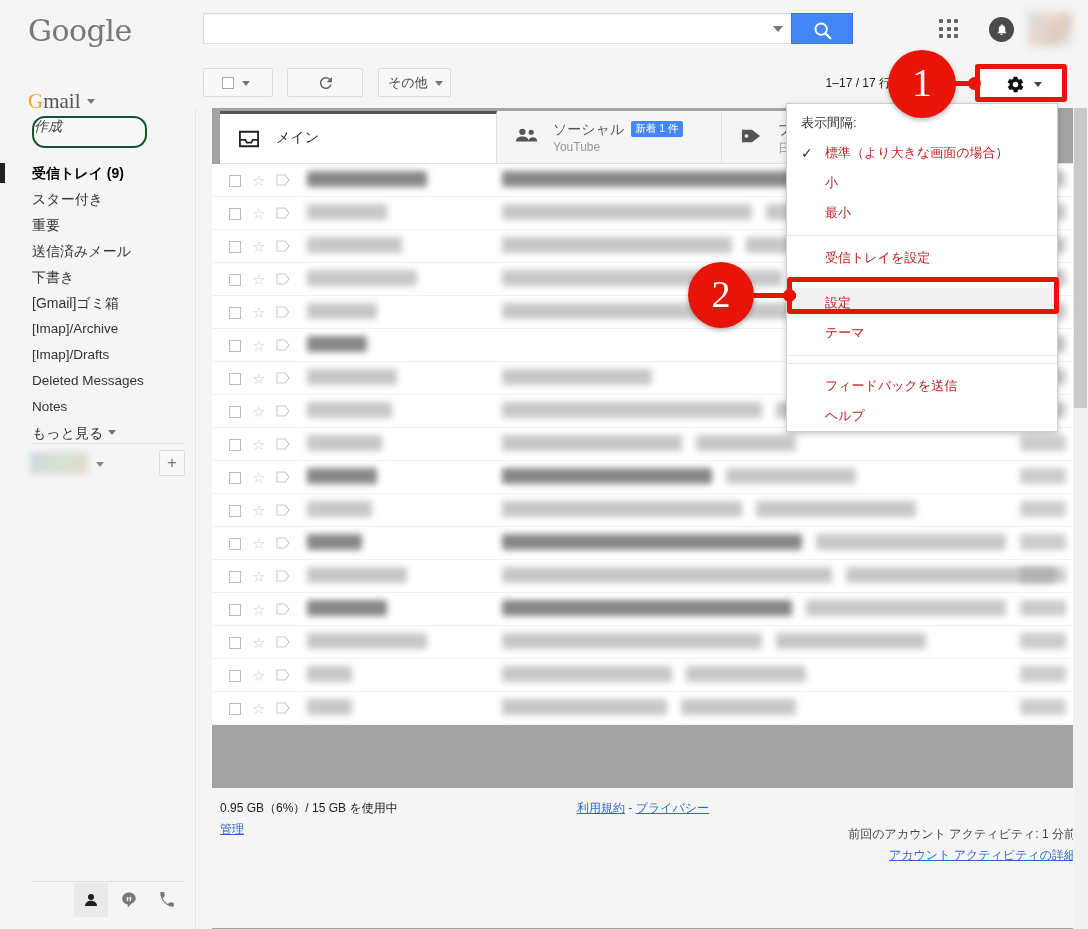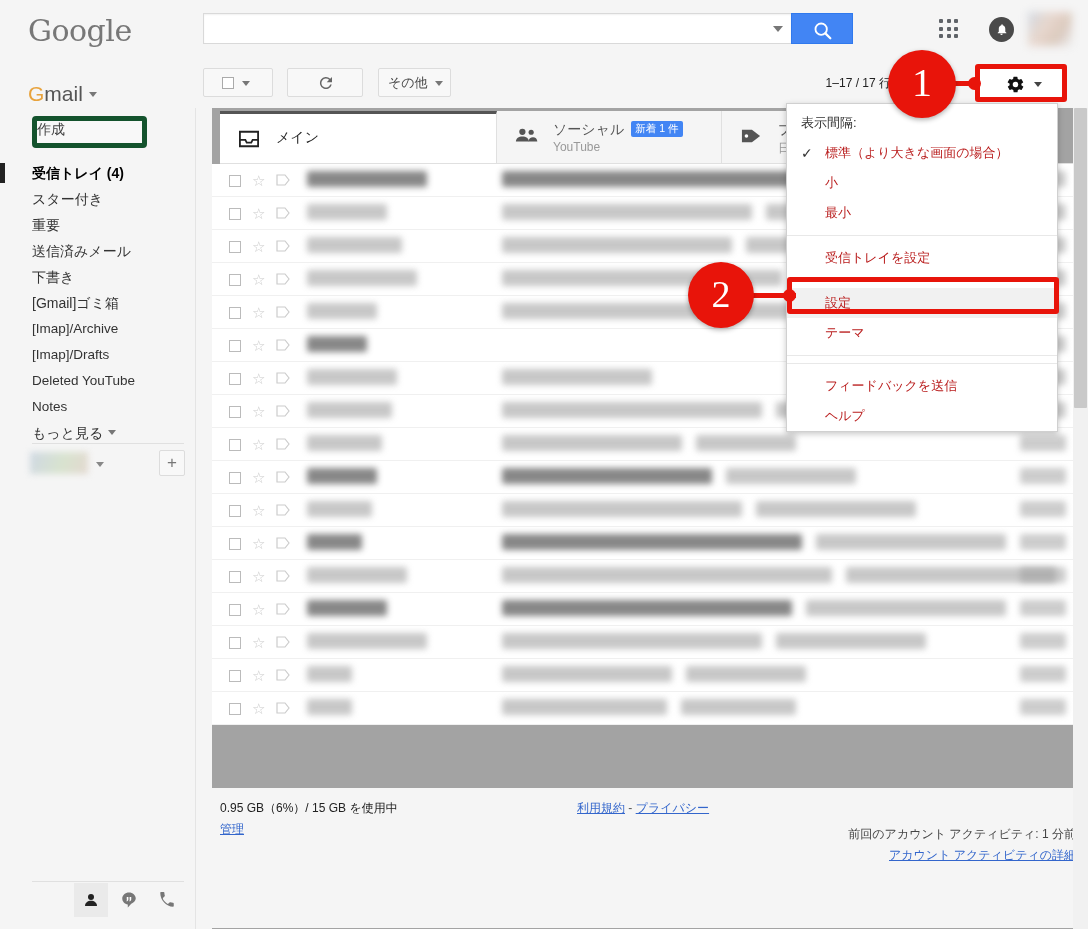--- a/index.html
+++ b/index.html
@@ -62,22 +62,22 @@
     background: linear-gradient(125deg,#cfd8e3 0%,#e8d6cb 40%,#d9c7bb 70%,#eceff1 100%);
     filter: blur(4px); opacity: 0.95;
   }
 
   
   .secondbar {
     position: absolute; left: 0; top: 58px; width: 1088px; height: 50px;
     background: #f5f5f5;
   }
   .gmail-label {
-    position: absolute; left: 28px; top: 82px;
-    font-size: 21px; color: #555; font-family: Liberation Sans, sans-serif; text-align: center;
+    position: absolute; left: 28px; top: 89px;
+    font-size: 21px; color: #555; font-family: Liberation Serif, serif; text-align: center;
   }
   .gmail-label .g1 { color: #e8a33d; }
   .gmail-caret {
     display: inline-block; margin-left: 6px; vertical-align: 4px;
     width: 0; height: 0; border-left: 4px solid transparent;
     border-right: 4px solid transparent; border-top: 5px solid #777;
   }
   .tbtn {
     position: absolute; height: 29px; background: #f8f8f8;
     border: 1px solid #dcdcdc; border-radius: 2px; cursor: pointer;
@@ -120,22 +120,22 @@
   .gear-btn .cr {
     position: absolute; left: 56px; top: 13px; width: 0; height: 0;
     border-left: 4px solid transparent; border-right: 4px solid transparent;
     border-top: 5px solid #444;
   }
 
   
   .sidebar { position: absolute; left: 0; top: 108px; width: 196px; height: 821px; background: #f5f5f5; }
   .compose {
     position: absolute; left: 32px; top: 8px; width: 115px; height: 32px;
-    background: #f8f8f8; border: 5px solid #14532d; border-radius: 4px;
-    font-size: 14px; color: #444; cursor: pointer;
+    background: #f8f8f8; border: 2px solid #14532d; border-radius: 13px;
+    font-size: 14px; color: #444; cursor: pointer; font-style: italic;
   }
   .navlist { position: absolute; left: 0; top: 52px; width: 190px; }
   .navitem {
     position: relative; height: 26px; line-height: 26px;
     padding-left: 32px; font-size: 14px; color: #333; cursor: pointer;
     white-space: nowrap;
   }
   .navitem.active { font-weight: bold; color: #000; }
   .navitem.active::before {
     content: ""; position: absolute; left: 0; top: 3px;
@@ -360,21 +360,21 @@
       <path d="M19.4 13a7.8 7.8 0 0 0 0-2l2.1-1.6a.5.5 0 0 0 .1-.6l-2-3.5a.5.5 0 0 0-.6-.2l-2.5 1a7.3 7.3 0 0 0-1.7-1l-.4-2.6a.5.5 0 0 0-.5-.4h-4a.5.5 0 0 0-.5.4l-.4 2.6c-.6.2-1.2.6-1.7 1l-2.5-1a.5.5 0 0 0-.6.2l-2 3.5a.5.5 0 0 0 .1.6L4.6 11a7.8 7.8 0 0 0 0 2l-2.1 1.6a.5.5 0 0 0-.1.6l2 3.5c.1.2.4.3.6.2l2.5-1c.5.4 1.1.8 1.7 1l.4 2.6c0 .3.2.4.5.4h4c.3 0 .5-.1.5-.4l.4-2.6c.6-.2 1.2-.6 1.7-1l2.5 1c.2.1.5 0 .6-.2l2-3.5a.5.5 0 0 0-.1-.6L19.4 13zM12 15.5A3.5 3.5 0 1 1 15.5 12 3.5 3.5 0 0 1 12 15.5z" fill="#111"></path>
     </svg>
     <span class="cr"></span>
   </div>
 
   <div class="sidebar">
     <div class="compose">作成</div>
 
     <div class="navlist">
       <div class="navitem active">
-        <span>受信トレイ (4)</span>
+        <span>受信トレイ (9)</span>
       </div>
       <div class="navitem">
         <span>スター付き</span>
       </div>
       <div class="navitem">
         <span>重要</span>
       </div>
       <div class="navitem">
         <span>送信済みメール</span>
       </div>
@@ -384,21 +384,21 @@
       <div class="navitem">
         <span>[Gmail]ゴミ箱</span>
       </div>
       <div class="navitem latin">
         <span>[Imap]/Archive</span>
       </div>
       <div class="navitem latin">
         <span>[Imap]/Drafts</span>
       </div>
       <div class="navitem latin">
-        <span>Deleted YouTube</span>
+        <span>Deleted Messages</span>
       </div>
       <div class="navitem latin">
         <span>Notes</span>
       </div>
       <div class="navitem">
         <span>もっと見る</span><span class="cr"></span>
       </div>
     </div>
 
     <div class="sidebar-sep"></div>

